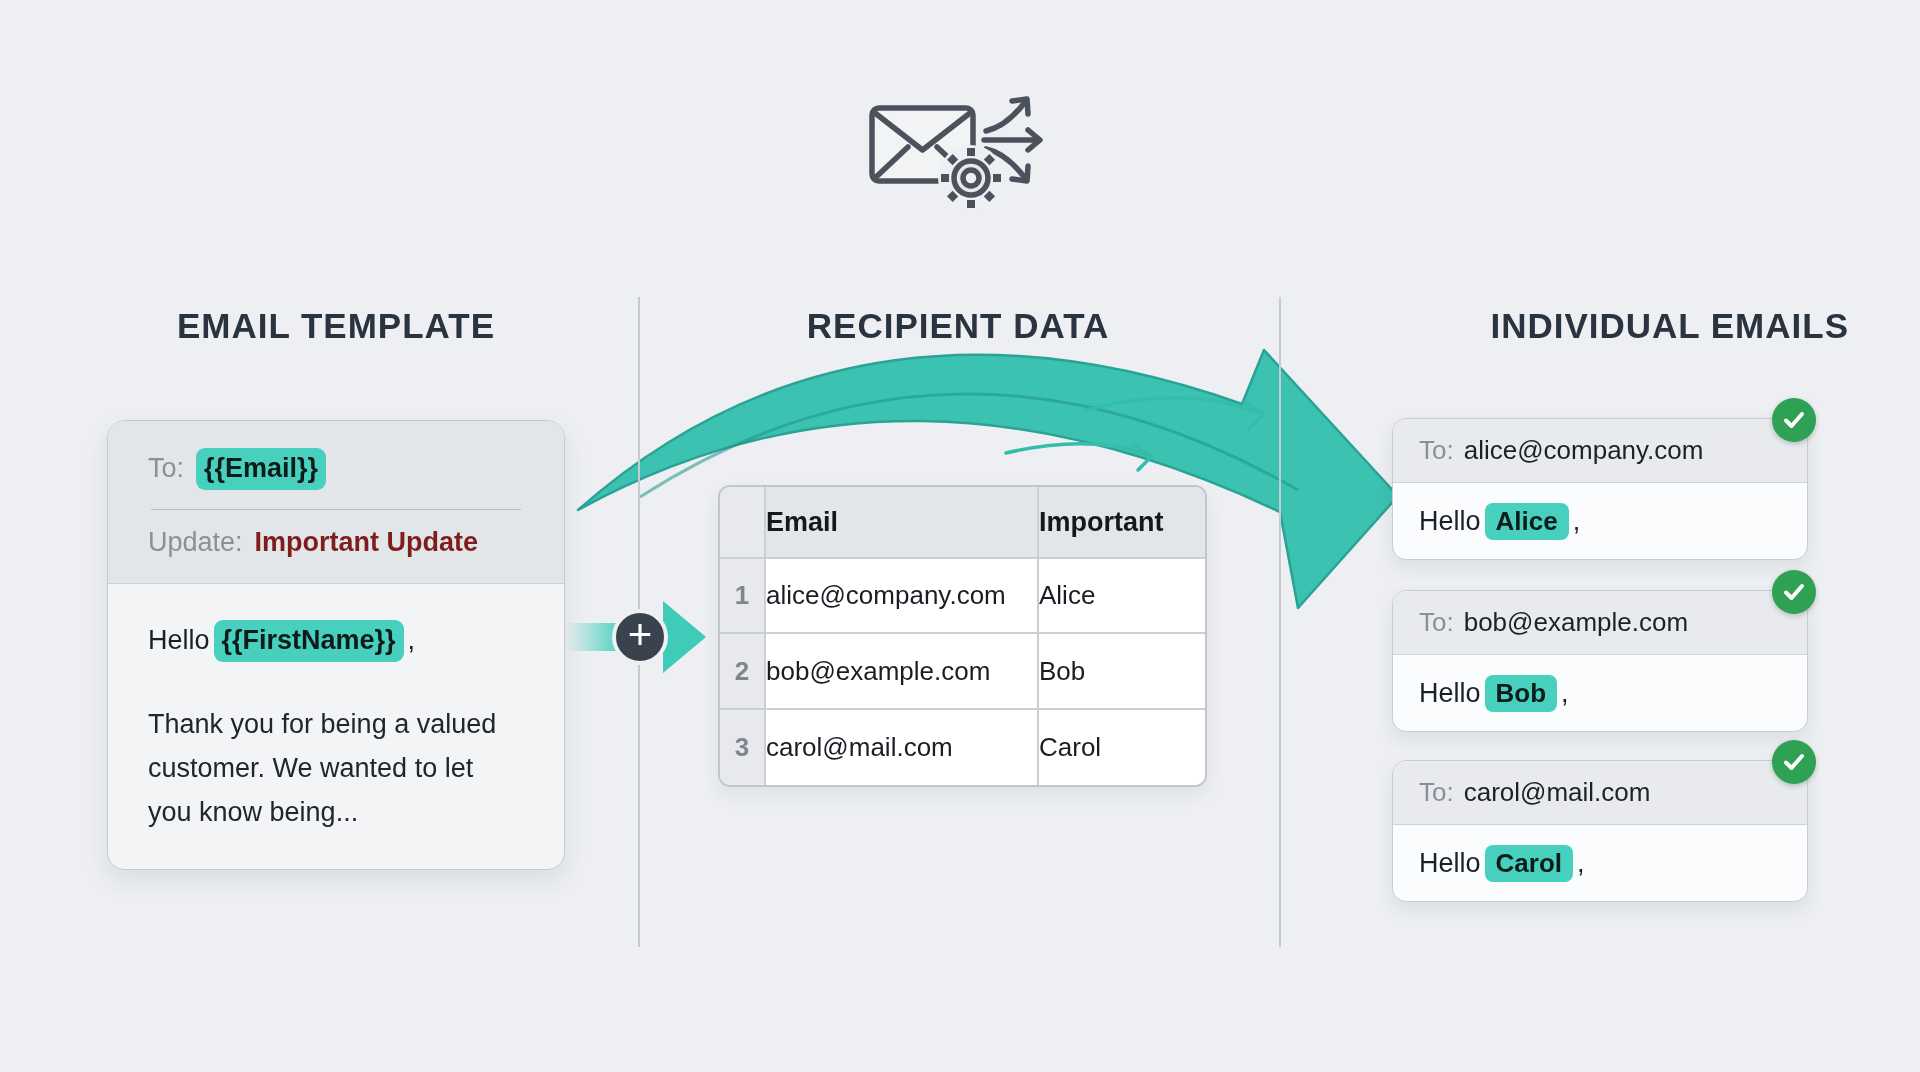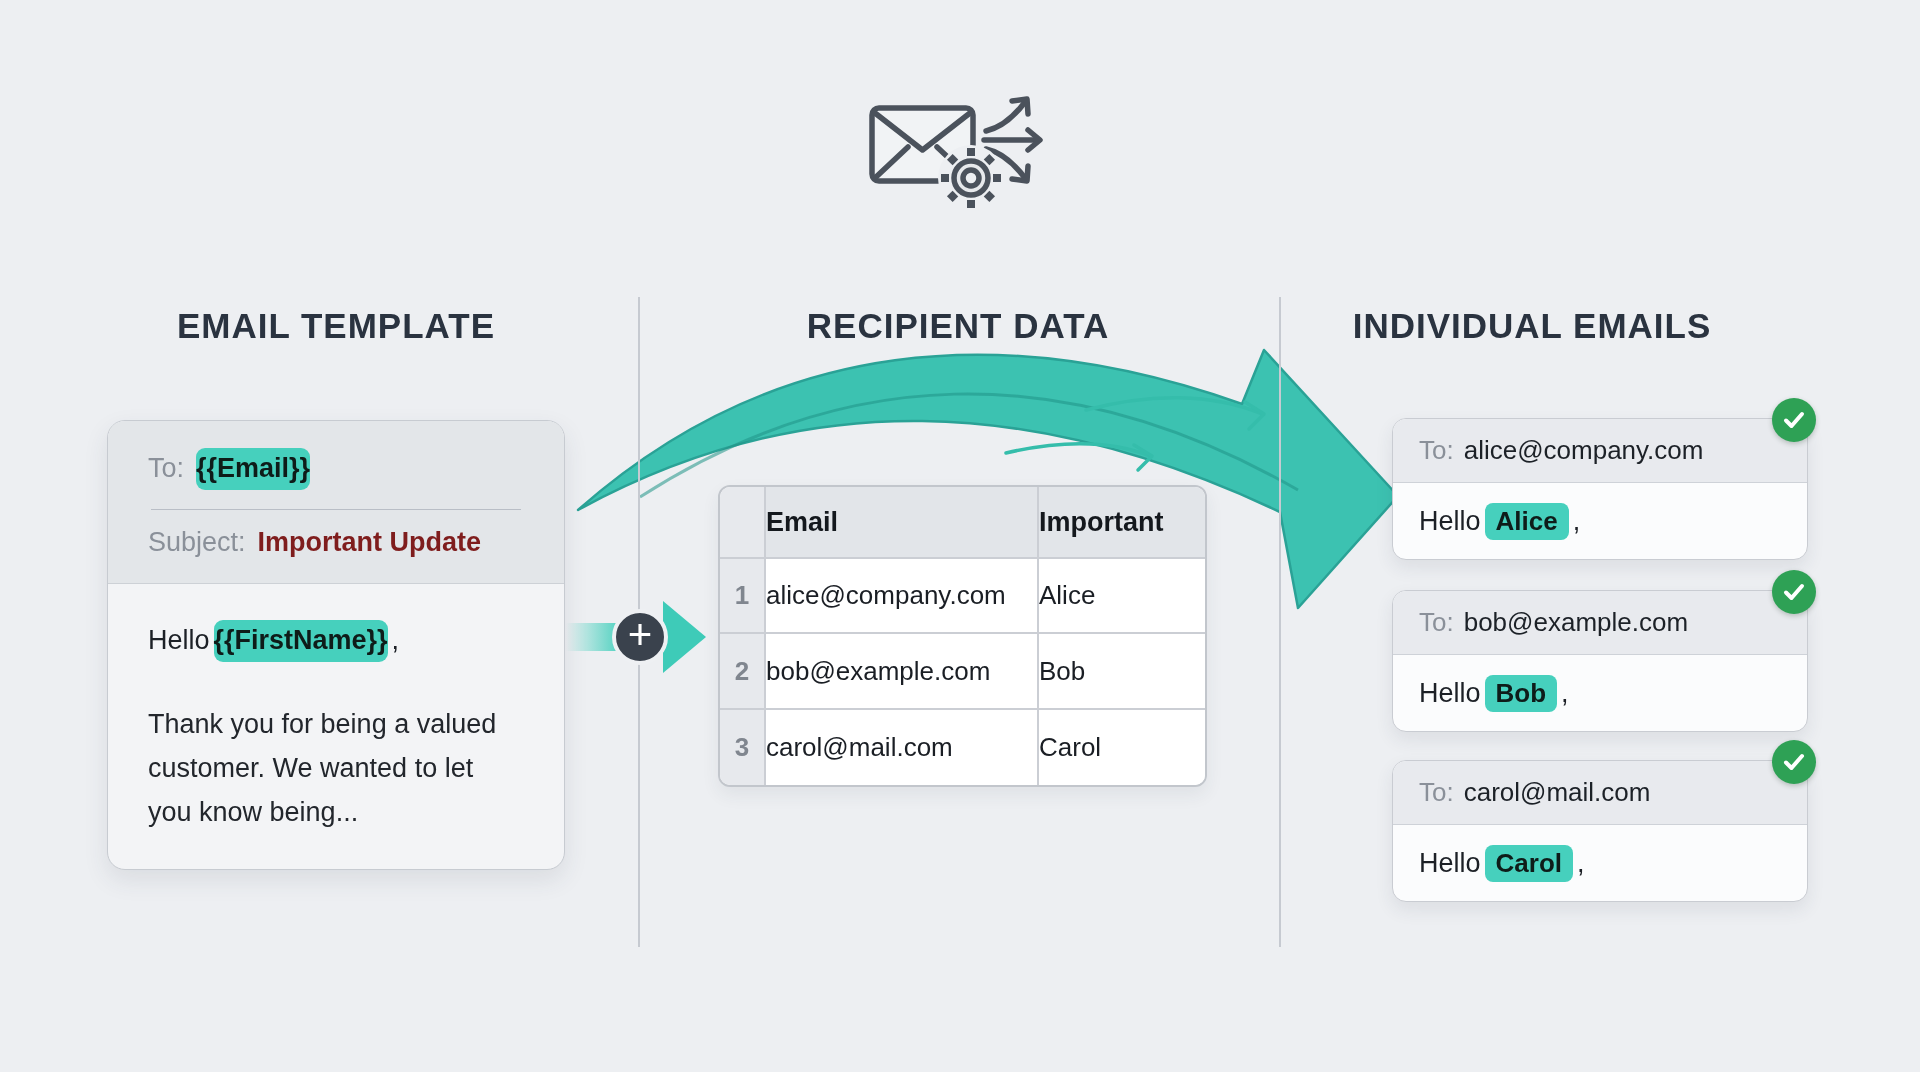--- a/index.html
+++ b/index.html
@@ -29,21 +29,21 @@
   .v-divider.right { left: 1279px; }
 
   
   .col-heading {
     position: absolute; top: 306px;
     font-size: 35px; font-weight: 700; letter-spacing: 1px;
     color: #2a3340; text-align: center;
   }
   #heading-template   { left: 107px;  width: 458px; }
   #heading-recipients { left: 730px;  width: 456px; }
-  #heading-individual { left: 1322px; width: 420px; }
+  #heading-individual { left: 1429px; width: 420px; text-align: right; }
 
   
   .template-card {
     position: absolute; left: 107px; top: 420px;
     width: 458px; height: 450px;
     border: 1px solid #c7cbd1; border-radius: 18px;
     box-shadow: 0 10px 24px rgba(45,55,75,0.10);
     background: #f3f4f6;
     overflow: hidden;
   }
@@ -59,21 +59,21 @@
   .hdr-sep {
     border: none; border-top: 1px solid #b9bec6;
     margin: 19px 3px 17px 3px;
   }
   .var-chip {
     display: inline-block;
     background: #46d0bd;
     color: #0e1c19;
     font-weight: 700;
     font-size: 27px;
-    padding: 4px 0;
+    padding: 4px 8px;
     border-radius: 9px;
     line-height: 1.25;
   }
   .template-card .card-body { padding: 36px 40px 0 40px; }
   .greeting { font-size: 27px; color: #1c2026; display: flex; align-items: center; gap: 4px; }
   .body-text {
     margin-top: 40px;
     font-size: 27px; line-height: 44px; color: #22262c;
     max-width: 390px;
   }
@@ -243,21 +243,21 @@
   <div class="col-heading" id="heading-individual">INDIVIDUAL EMAILS</div>
 
   <div class="template-card">
     <div class="card-header">
       <div class="hdr-row">
         <span class="hdr-label">To:</span>
         <span class="var-chip">{{Email}}</span>
       </div>
       <hr class="hdr-sep">
       <div class="hdr-row">
-        <span class="hdr-label">Subject:</span>
+        <span class="hdr-label">Update:</span>
         <span class="hdr-value">Important Update</span>
       </div>
     </div>
     <div class="card-body">
       <div class="greeting">
         <span>Hello</span>
         <span class="var-chip">{{FirstName}}</span>
         <span>,</span>
       </div>
       <div class="body-text">Thank you for being a valued customer. We wanted to let you know being...</div>

